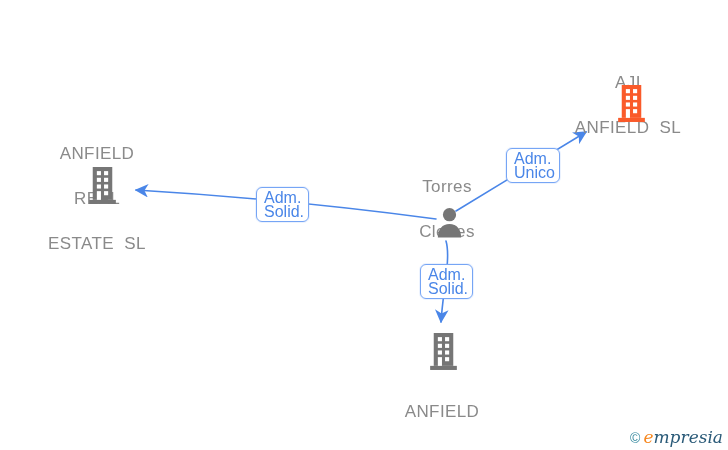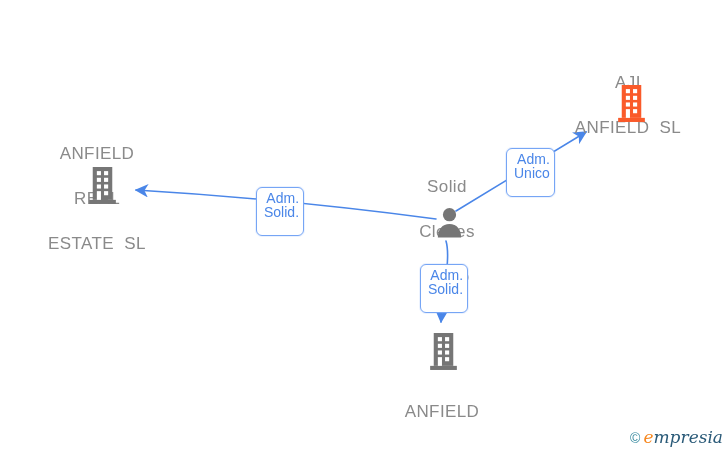--- a/index.html
+++ b/index.html
@@ -9,24 +9,23 @@
   }
   svg.edge-canvas{position:absolute;left:0;top:0;width:728px;height:450px;}
   .node-label{
     position:absolute;text-align:center;color:#8a8a8a;
     font-size:17px;line-height:15px;letter-spacing:.4px;white-space:pre;
   }
   .node-label div{white-space:pre;}
   .edge-label{
     position:absolute;background:#ffffff;
     border:1.5px solid #76a5f5;border-radius:6px;
-    color:#4a86e8;font-size:14px;line-height:14px;
-    padding:3px 4px 16px 7px;min-width:33px;
+    color:#4a86e8;font-size:16px;line-height:14px;
+    padding:3px 4px 2px 7px;min-width:33px;
     box-shadow:0 0 0 1px rgba(118,165,245,.15);
-    text-align:right;
   }
   .icon-wrap{position:absolute;}
   .fill-gray{fill:#767676;}
   .fill-orange{fill:#fa5a2a;}
   .win{fill:#ffffff;}
   .footer{
     position:absolute;right:5px;bottom:3px;display:flex;align-items:baseline;
     font-size:15px;
   }
   .footer .copy{color:#3a8ca1;font-size:14px;margin-right:3px;}
@@ -81,21 +80,21 @@
     <rect class="win" x="7.5" y="10.5" width="4" height="4"></rect>
       <rect class="win" x="14.5" y="10.5" width="4" height="4"></rect>
     <rect class="win" x="7.5" y="17" width="4" height="4"></rect>
       <rect class="win" x="14.5" y="17" width="4" height="4"></rect>
     <rect class="win" x="14.5" y="23.5" width="4" height="4"></rect>
     <rect class="win" x="7.5" y="23.5" width="4" height="8.5"></rect>
   </svg>
 </div>
 
 <div class="node-label" style="left:387px;top:149px;width:120px;">
-  <div>Solid</div>
+  <div>Torres</div>
   <div>Cleries</div>
   <div>Pablo</div>
 </div>
 <div class="icon-wrap" style="left:433px;top:205px;">
   <svg width="33" height="34" viewBox="0 0 34 34">
     <circle class="fill-gray" cx="17" cy="9.5" r="6.8"></circle>
     <path class="fill-gray" d="M5 33 C5 24.5 9.5 19 17 19 C24.5 19 29 24.5 29 33 Z"></path>
   </svg>
 </div>
 

